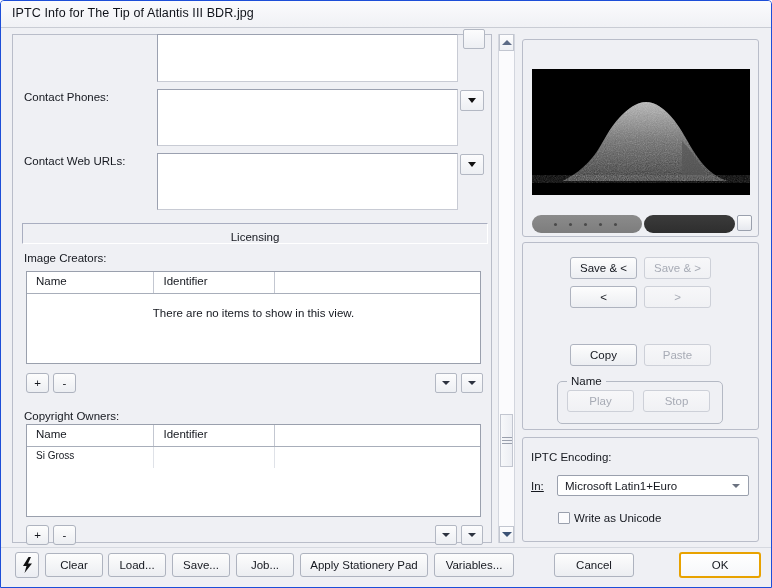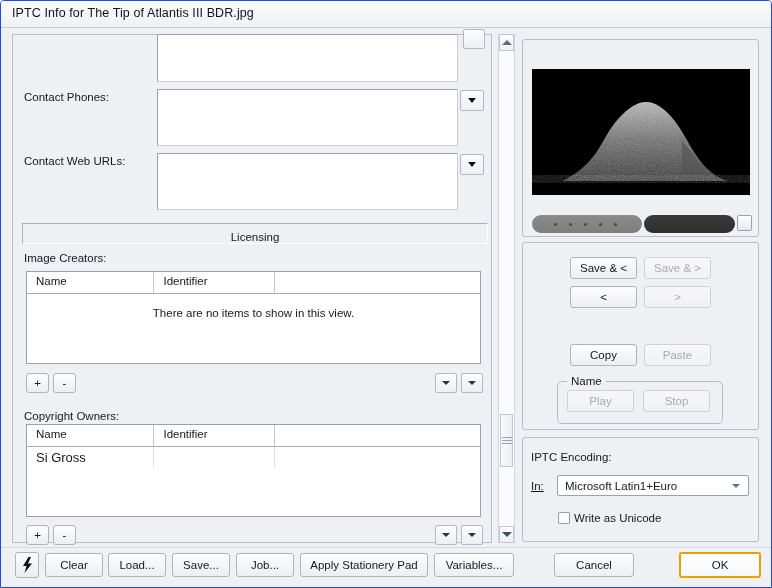--- a/index.html
+++ b/index.html
@@ -116,21 +116,21 @@
     border-right: 1px solid #c3c7d1;
   }
   .tbl .hdr .c:last-child { border-right: none; }
   .tbl .body { position: relative; }
   .tbl .empty {
     text-align: center; font-size: 11.5px; color: #15181f;
     padding-top: 13px;
   }
   .tbl .row { display: flex; height: 21px; }
   .tbl .row .c {
-    font-size: 13px; color: #15181f;
+    font-size: 10px; color: #15181f;
     padding: 3px 0 0 9px;
     box-sizing: border-box;
     border-right: 1px solid #dfe2e8;
     height: 100%;
   }
   .tbl .row .c:last-child { border-right: none; }
   .vgrid {
     position: absolute; top: 21px; bottom: 0;
     width: 1px; background: #dfe2e8;
   }

